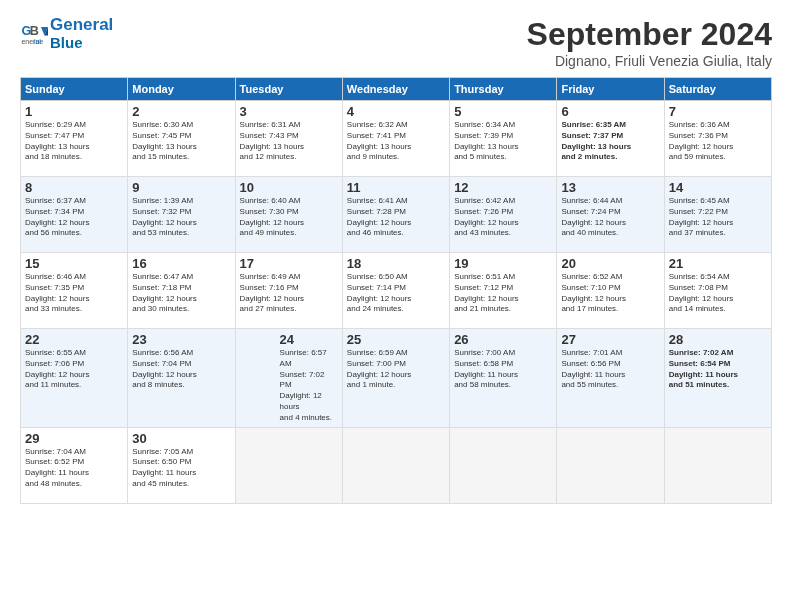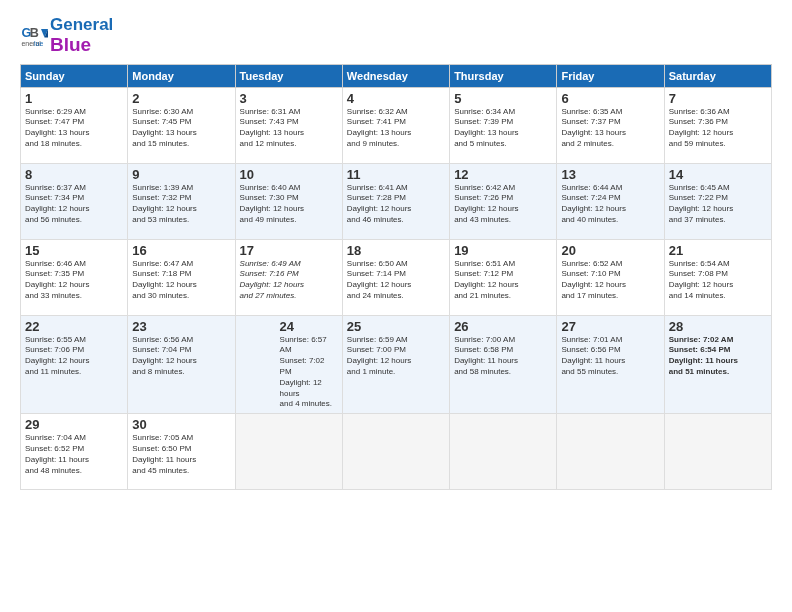--- a/index.html
+++ b/index.html
@@ -94,22 +94,26 @@
       <svg class="logo-icon" viewBox="0 0 40 40">
         <text x="2" y="22" font-size="18" font-weight="bold" fill="#1a6bb5">G</text>
         <text x="14" y="22" font-size="18" font-weight="bold" fill="#555">B</text>
         <polygon points="30,10 40,10 35,22" fill="#1a6bb5"></polygon>
         <polygon points="35,22 40,10 40,22" fill="#0d4a8a"></polygon>
         <text x="2" y="34" font-size="10" fill="#555">eneral</text>
         <text x="20" y="34" font-size="10" fill="#1a6bb5">lue</text>
       </svg>
       <div>
         <div style="font-size:17px;font-weight:bold;color:#1a6bb5;line-height:1.1">General</div>
-        <div style="font-size:19px;font-weight:bold;color:#a21caf;line-height:1.1">Blue</div>
+        <div style="font-size:15px;font-weight:bold;color:#0369a1;line-height:1.1">Blue</div>
       </div>
+    </div>
+    <div class="title-block">
+      <div class="month-title">September 2024</div>
+      <div class="location-title">Dignano, Friuli Venezia Giulia, Italy</div>
     </div>
   </div>
 
   <table>
     <thead>
       <tr>
         <th>Sunday</th>
         <th>Monday</th>
         <th>Tuesday</th>
         <th>Wednesday</th>
@@ -150,21 +154,21 @@
           </td>
           <td>
             <span class="day-num">5</span>
             <div class="day-info" style="white-space: pre-line;">Sunrise: 6:34 AM
 Sunset: 7:39 PM
 Daylight: 13 hours
 and 5 minutes.</div>
           </td>
           <td>
             <span class="day-num">6</span>
-            <div class="day-info" style="white-space: pre-line;">Sunrise: 6:35 AM
+            <div class="day-info" style="white-space: pre-line; font-weight: bold;">Sunrise: 6:35 AM
 Sunset: 7:37 PM
 Daylight: 13 hours
 and 2 minutes.</div>
           </td>
           <td>
             <span class="day-num">7</span>
             <div class="day-info" style="white-space: pre-line;">Sunrise: 6:36 AM
 Sunset: 7:36 PM
 Daylight: 12 hours
 and 59 minutes.</div>
@@ -231,21 +235,21 @@
           </td>
           <td>
             <span class="day-num">16</span>
             <div class="day-info" style="white-space: pre-line;">Sunrise: 6:47 AM
 Sunset: 7:18 PM
 Daylight: 12 hours
 and 30 minutes.</div>
           </td>
           <td>
             <span class="day-num">17</span>
-            <div class="day-info" style="white-space: pre-line; font-style: italic;">Sunrise: 6:49 AM
+            <div class="day-info" style="white-space: pre-line;">Sunrise: 6:49 AM
 Sunset: 7:16 PM
 Daylight: 12 hours
 and 27 minutes.</div>
           </td>
           <td>
             <span class="day-num">18</span>
             <div class="day-info" style="white-space: pre-line;">Sunrise: 6:50 AM
 Sunset: 7:14 PM
 Daylight: 12 hours
 and 24 minutes.</div>

